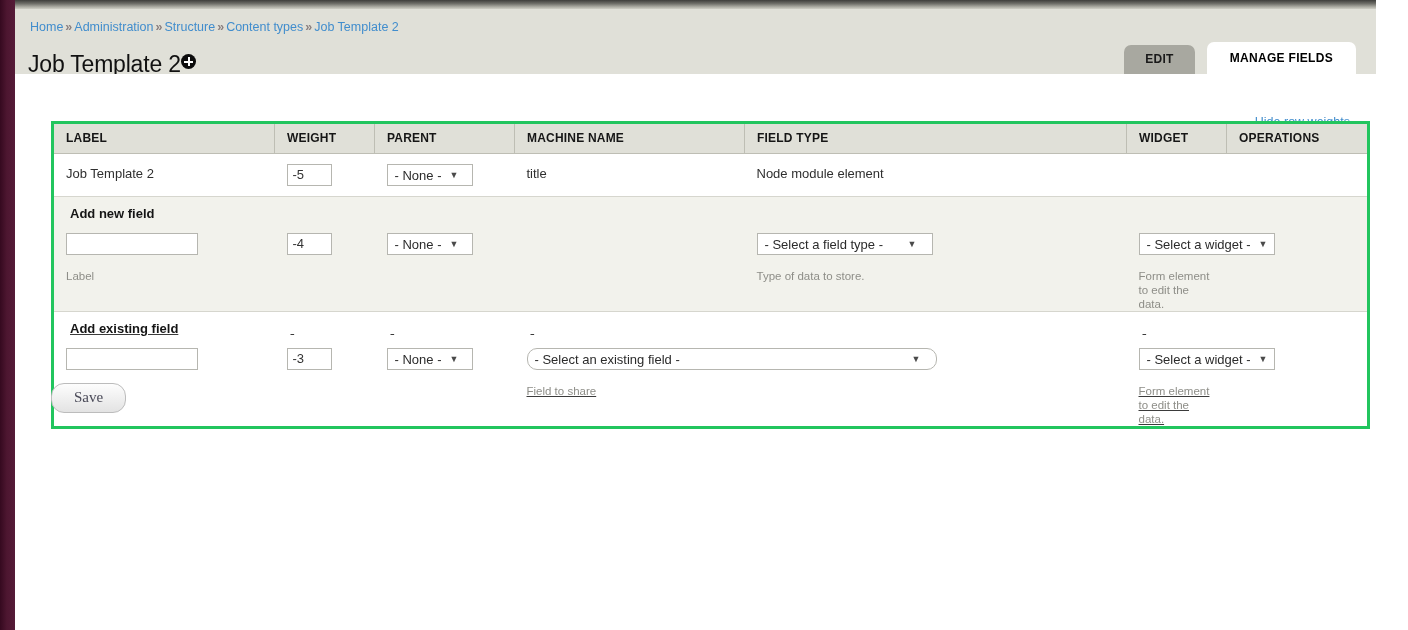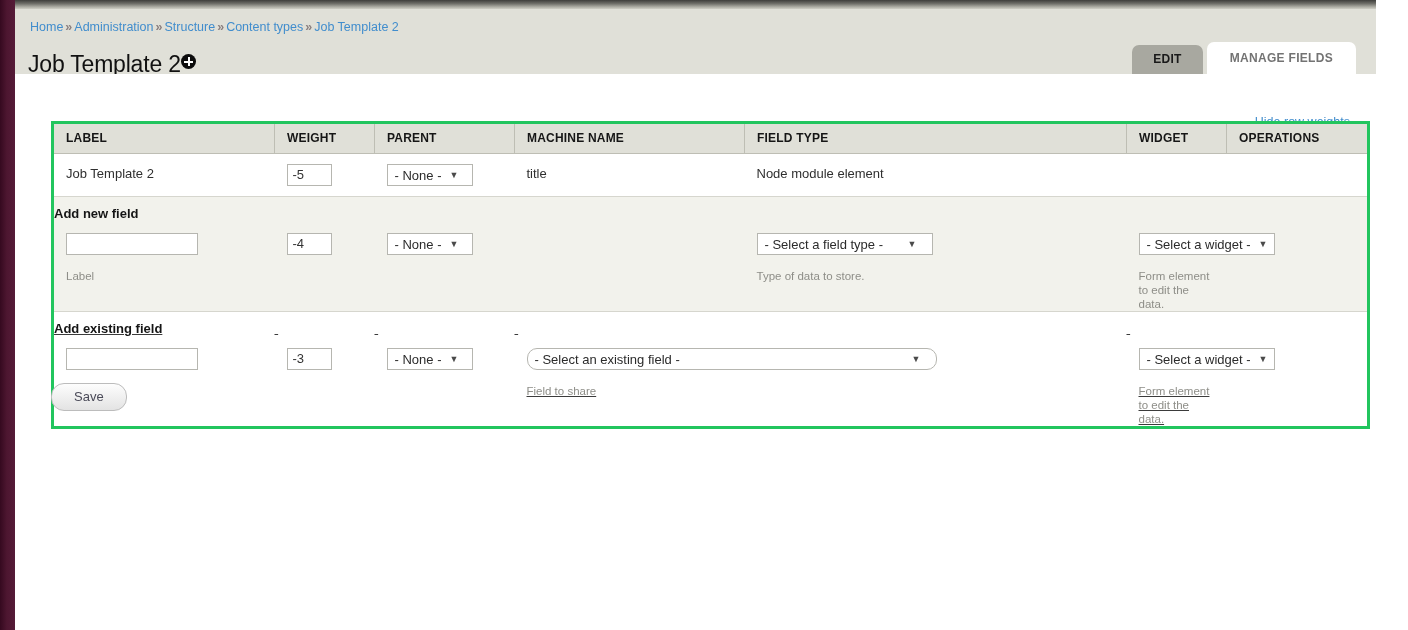--- a/index.html
+++ b/index.html
@@ -97,37 +97,37 @@
     left: 3px; top: 6.5px; width: 9px; height: 2px;
   }
 
   
   #tabs {
     position: absolute;
     right: 20px;
     bottom: 0;
     display: flex;
     align-items: flex-end;
-    gap: 4px;
+    gap: 12px;
   }
   .tab {
     background: #a8a8a0;
     color: #191919;
     font-size: 12px;
     font-weight: bold;
     letter-spacing: 0.3px;
     padding: 8px 21px 9px 21px;
     border-radius: 7px 7px 0 0;
     line-height: 1;
     cursor: pointer;
     white-space: nowrap;
   }
   .tab.active {
     background: #ffffff;
-    color: #737373;
+    color: #000000;
     padding: 10px 23px 10px 23px;
   }
 
   
   #content {
     position: relative;
     background: #ffffff;
     height: 556px;
   }
 
@@ -188,21 +188,21 @@
   .plain-text {
     font-size: 13px;
     color: #2f2f2f;
     line-height: 20px;
   }
   .group-title {
     font-size: 13px;
     font-weight: bold;
     color: #151515;
     line-height: 16px;
-    padding: 9px 12px 3px 0;
+    padding: 9px 12px 3px 16px;
   }
   .help-text {
     font-size: 11.5px;
     color: #8e8e88;
     line-height: 14px;
     padding: 4px 12px 0 12px;
   }
 
   
   input.txt {
@@ -244,22 +244,22 @@
   .sel-fieldtype { width: 152px; }
   .sel-widget { width: 112px; }
   .sel-existing { width: 386px; border-radius: 10px; }
   .sel-existing .caret { margin-left: 0; }
 
   
   #save-button {
     position: absolute;
     left: 36px;
     top: 309px;
-    font-family: Liberation Sans, sans-serif;
-    font-size: 13px;
+    font-family: Liberation Serif, serif;
+    font-size: 15px;
     color: #4a4a58;
     background: linear-gradient(to bottom, #fdfdfd 0%, #f0f0f0 50%, #e3e3e3 100%);
     border: 1px solid #bcbcbc;
     border-radius: 13px;
     padding: 6px 22px 7px 22px;
     cursor: pointer;
     line-height: 1;
   }
 </style>
 </head>

